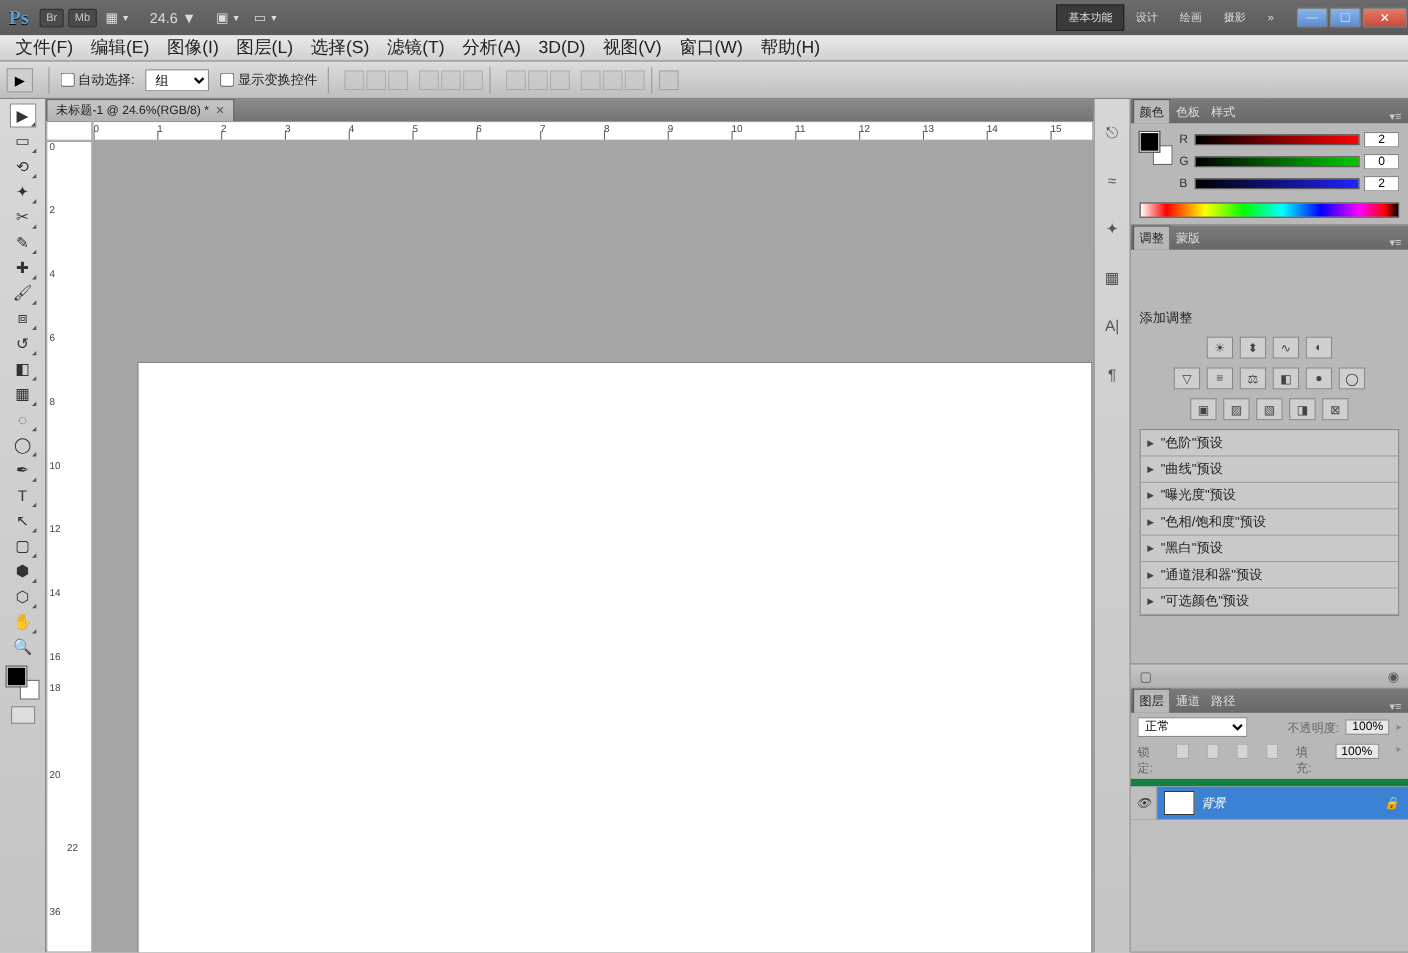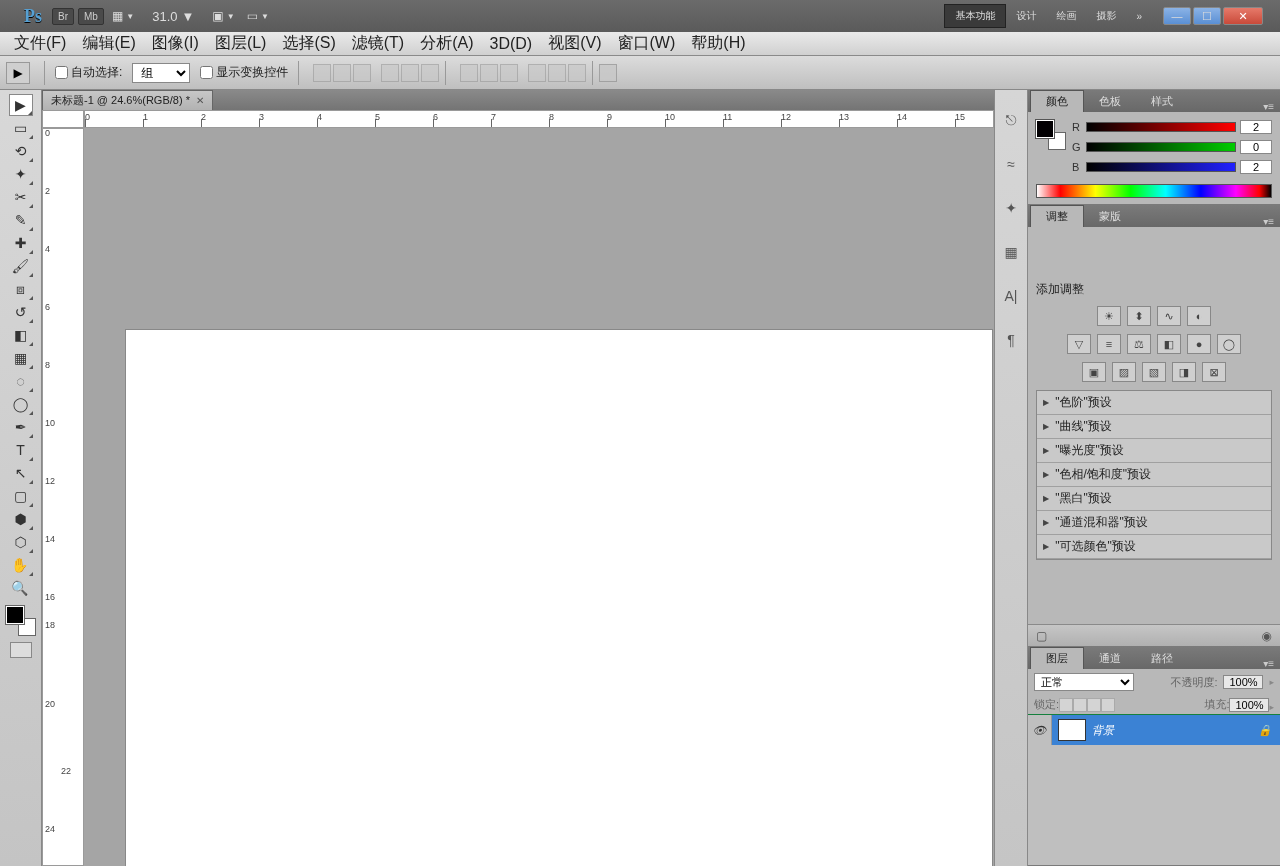--- a/index.html
+++ b/index.html
@@ -1,19 +1,19 @@
 <!DOCTYPE html>
 <html><head>
 <meta charset="utf-8">
 <style>
 * { margin: 0; padding: 0; box-sizing: border-box; font-family: "Microsoft YaHei", sans-serif; }
 body { background: #a5a5a5; width: 1280px; height: 866px; overflow: hidden; font-size: 12px; }
 
 
-.titlebar { height: 32px; background: linear-gradient(#6b6b6b,#5a5a5a); display: flex; align-items: center; color: #ddd; padding: 0 16px; }
+.titlebar { height: 32px; background: linear-gradient(#6b6b6b,#5a5a5a); display: flex; align-items: center; color: #ddd; padding: 0 0; }
 .titlebar .ps { font-family: Georgia, serif; font-size: 18px; color: #56a0d3; padding: 0 8px; font-weight: bold; text-shadow:0 1px 0 #000;}
 .tb-btn { background:#4a4a4a; border:1px solid #333; color:#ccc; font-size:10px; padding:2px 5px; margin:0 2px; border-radius:2px; }
 .tb-dd { display:flex; align-items:center; color:#ddd; padding:0 6px; font-size:12px;}
 .tb-dd .tri { font-size:8px; margin-left:3px;}
 .zoom-val { color:#ddd; padding:0 12px; font-size:13px;}
 .titlebar .spacer { flex:1; }
 .workspace-tabs { display:flex; align-items:center;}
 .ws-tab { padding:4px 10px; color:#ddd; font-size:10px;}
 .ws-tab.active { background:#3a3a3a; border:1px solid #222;}
 .win-btns { display:flex; margin-left:10px;}
@@ -63,21 +63,21 @@
 .canvas { position:absolute; left:42px; top:202px; width:866px; height:650px; background:#fff; box-shadow:0 0 0 1px #888;}
 
 
 .midstrip { width:34px; background:linear-gradient(#d6d6d6,#c5c5c5); border-left:1px solid #888; border-right:1px solid #888; display:flex; flex-direction:column; align-items:center; padding-top:20px; gap:24px;}
 .midstrip .ms { width:20px; height:20px; display:flex; align-items:center; justify-content:center; color:#555; font-size:14px;}
 
 
 .rightcol { width:252px; background:#a9a9a9; display:flex; flex-direction:column;}
 .panel { background:#b8b8b8; border-bottom:1px solid #7a7a7a;}
 .panel-tabs { height:22px; background:linear-gradient(#7a7a7a,#686868); display:flex; align-items:flex-end; padding-left:2px;}
-.ptab { padding:3px 15px; font-size:11px; color:#ddd;}
+.ptab { padding:3px 5px; font-size:11px; color:#ddd;}
 .ptab.active { background:#b8b8b8; color:#222; border:1px solid #555; border-bottom:none;}
 .panel-menu { margin-left:auto; color:#ccc; padding:0 6px; font-size:10px;}
 
 .color-body { padding:8px; display:flex; gap:6px;}
 .color-sw { position:relative; width:30px; height:30px;}
 .color-sw .fg{position:absolute;width:18px;height:18px;background:#020002;border:1px solid #fff;outline:1px solid #555;left:0;top:0;}
 .color-sw .bg{position:absolute;width:18px;height:18px;background:#fff;border:1px solid #666;right:0;bottom:0;}
 .slider-col { flex:1; display:flex; flex-direction:column; gap:6px;}
 .srow { display:flex; align-items:center; gap:4px;}
 .srow .lab { width:10px; font-size:11px; color:#333;}
@@ -92,40 +92,40 @@
 .adj-ic { width:24px; height:20px; background:#cfcfcf; border:1px solid #888; display:flex; align-items:center; justify-content:center; font-size:11px; color:#444;}
 .preset-list { border:1px solid #888; background:#c9c9c9; }
 .preset { display:flex; align-items:center; padding:3px 6px; font-size:12px; color:#222; border-bottom:1px solid #a0a0a0;}
 .preset .tri { font-size:8px; margin-right:6px; color:#444;}
 .adjust-foot{height:22px;background:linear-gradient(#c6c6c6,#b0b0b0);border-top:1px solid #8a8a8a;display:flex;align-items:center;padding:0 8px;justify-content:space-between;color:#555;font-size:12px;}
 
 .layer-opts { display:flex; align-items:center; gap:6px; padding:4px 6px; color:#666; font-size:11px;}
 .layer-opts select { font-size:11px; border:1px solid #888; background:#fff; padding:1px 2px; flex:0 0 100px;}
 .layer-opts .op-lab{margin-left:auto;}
 .layer-opts input{width:40px;font-size:11px;border:1px solid #888;background:#e8e8e8;text-align:center;}
-.lock-row{display:flex;align-items:flex-end;gap:0;padding:2px 6px;color:#666;font-size:11px;border-bottom:1px solid #15803d;}
+.lock-row{display:flex;align-items:flex-start;gap:16px;padding:2px 6px;color:#666;font-size:11px;border-bottom:7px solid #15803d;}
 .lock-row .ic{width:14px;height:14px;border:1px solid #aaa;background:#d4d4d4;}
 .lock-row .fill-lab{margin-left:auto;}
 .lock-row input{width:40px;font-size:11px;border:1px solid #888;background:#e8e8e8;text-align:center;}
 .layer-list{height:150px;background:#bfbfbf;overflow:auto;}
 .layer-row{display:flex;align-items:center;height:30px;background:#3b82d4;color:#fff;font-size:11px;font-style:italic;}
 .layer-eye{width:24px;height:30px;display:flex;align-items:center;justify-content:center;background:#bfbfbf;color:#333;border-right:1px solid #999;}
 .layer-thumb{width:28px;height:22px;background:#fff;border:1px solid #333;margin:0 6px;}
 .layer-lock{margin-left:auto;margin-right:8px;color:#fff;}
 
 </style>
 </head>
 <body>
 
 <div class="titlebar">
   <div class="ps">Ps</div>
   <div class="tb-btn">Br</div>
   <div class="tb-btn">Mb</div>
   <div class="tb-dd">▦<span class="tri">▼</span></div>
-  <div class="zoom-val"><span>31.0</span><span class="tri" style="margin-left:4px">▼</span></div>
+  <div class="zoom-val"><span>24.6</span><span class="tri" style="margin-left:4px">▼</span></div>
   <div class="tb-dd">▣<span class="tri">▼</span></div>
   <div class="tb-dd">▭<span class="tri">▼</span></div>
   <div class="spacer"></div>
   <div class="workspace-tabs">
     <div class="ws-tab active">基本功能</div>
     <div class="ws-tab">设计</div>
     <div class="ws-tab">绘画</div>
     <div class="ws-tab">摄影</div>
     <div class="ws-tab">»</div>
   </div>
@@ -266,21 +266,21 @@
         <div class="num" style="top: 116px;">4</div>
         <div class="num" style="top: 174px;">6</div>
         <div class="num" style="top: 232px;">8</div>
         <div class="num" style="top: 290px;">10</div>
         <div class="num" style="top: 348px;">12</div>
         <div class="num" style="top: 406px;">14</div>
         <div class="num" style="top: 464px;">16</div>
         <div class="num" style="top: 492px;">18</div>
         <div class="num" style="top: 571px;">20</div>
         <div class="num" style="top: 638px; margin-left: 16px;">22</div>
-        <div class="num" style="top: 696px;">24</div>
+        <div class="num" style="top: 696px;">36</div>
       </div>
     <div class="viewport">
       <div class="canvas"></div>
     </div>
   </div>
 
   <div class="midstrip">
     <div class="ms">⎋</div>
     <div class="ms">≈</div>
     <div class="ms">✦</div>

